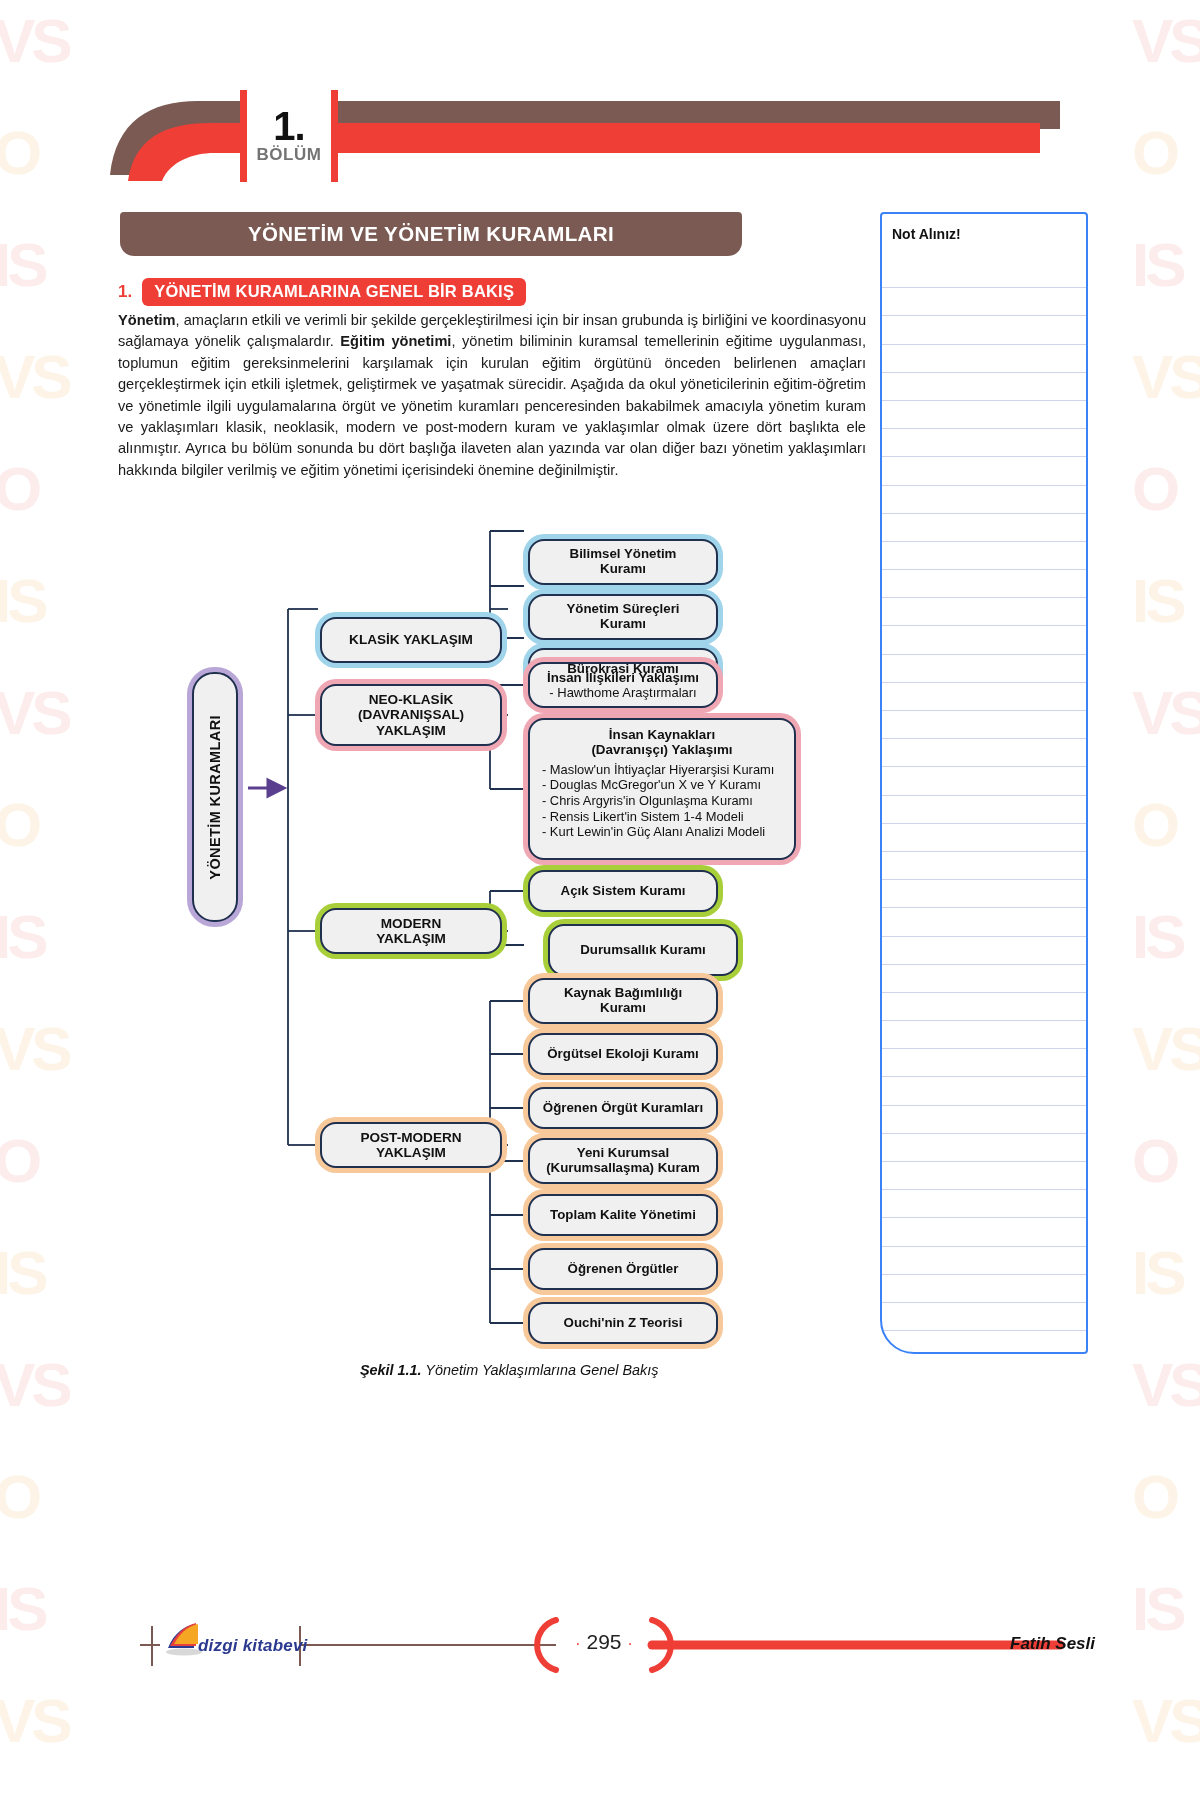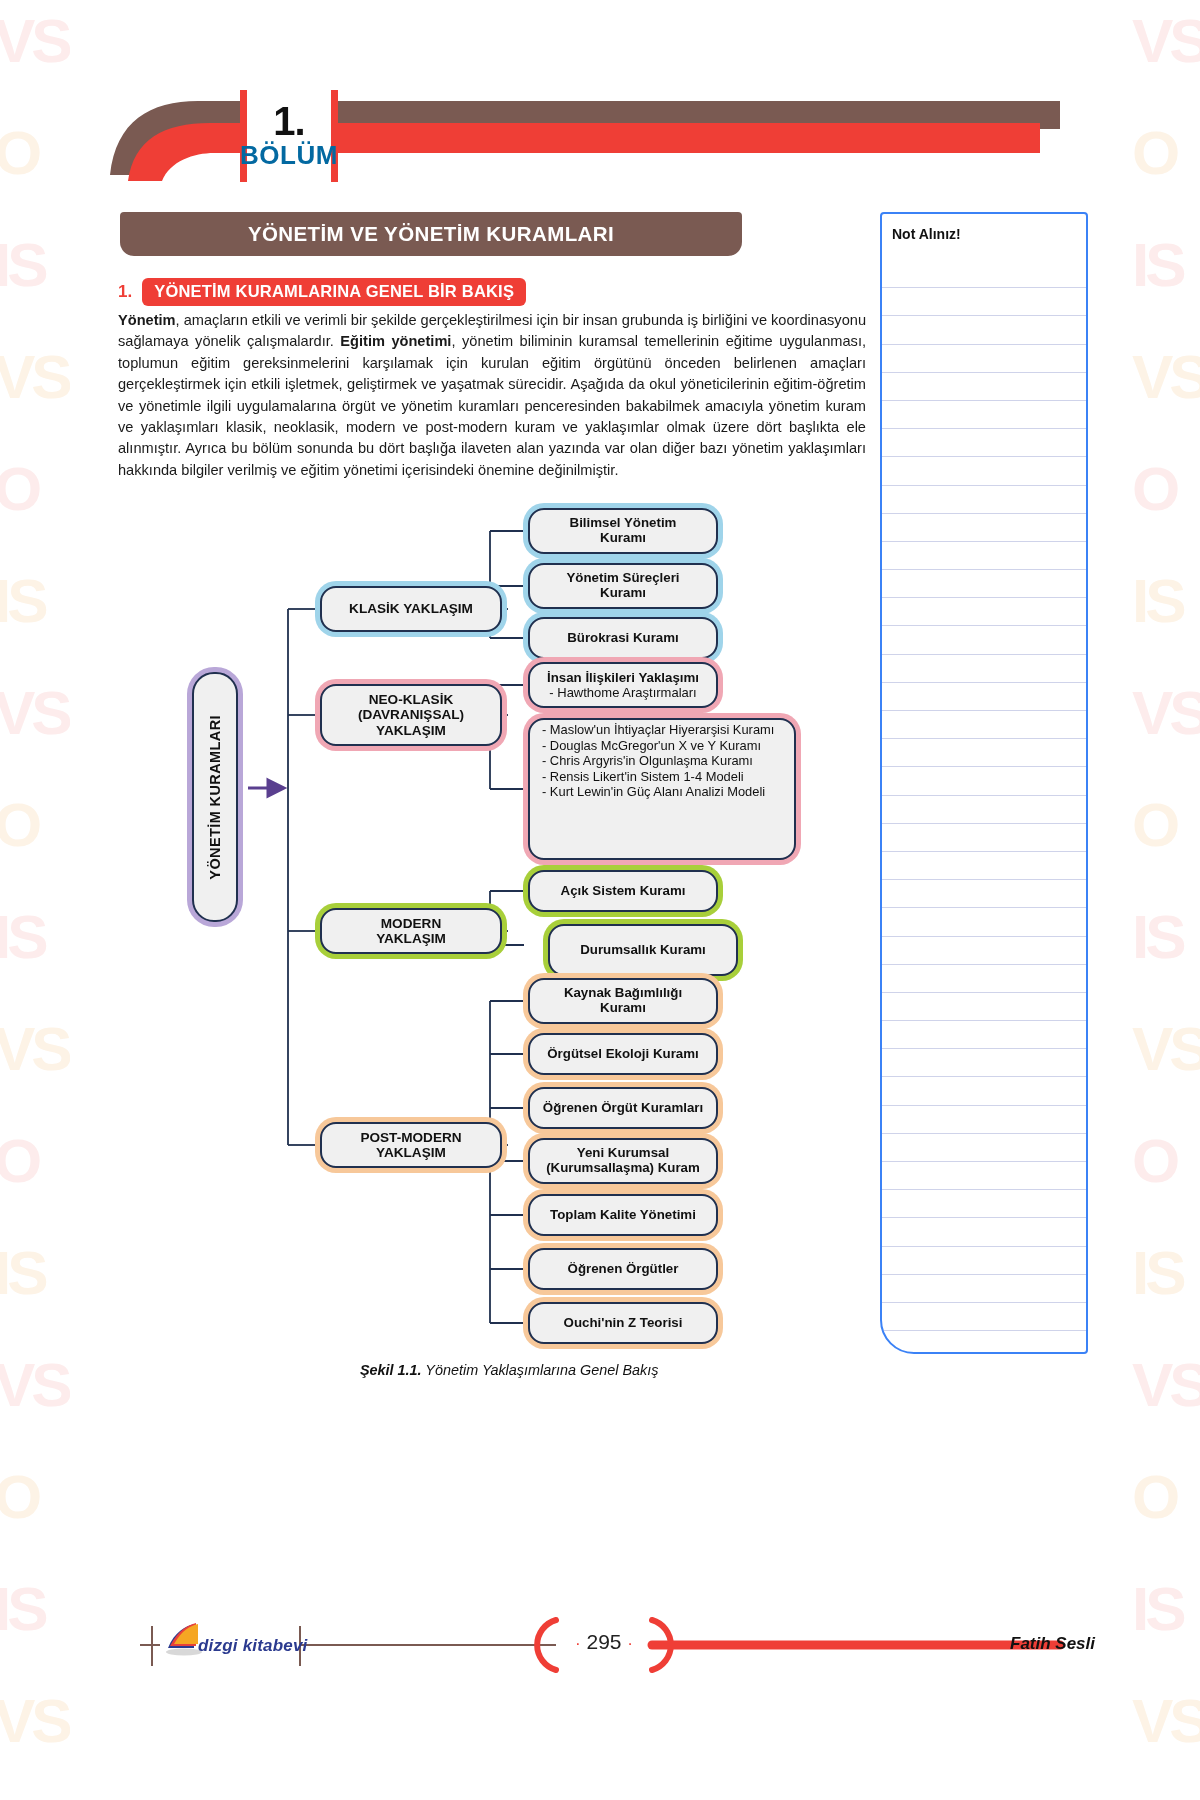--- a/index.html
+++ b/index.html
@@ -26,21 +26,21 @@
   .chapnum {
     position: absolute; left: 130px; top: -5px;
     width: 98px; height: 92px;
     background: #ffffff;
     border-left: 7px solid #ef3e36; border-right: 7px solid #ef3e36;
     display: flex; flex-direction: column; align-items: center; justify-content: center;
     z-index: 4;
   }
   .chapnum .n { font-size: 40px; font-weight: bold; color: #111; line-height: 0.95;
                 font-family: "Liberation Sans", sans-serif; letter-spacing: -1px; }
-  .chapnum .b { font-size: 26px; font-weight: bold; color: #0369a1; letter-spacing: .5px; }
+  .chapnum .b { font-size: 17px; font-weight: bold; color: #737373; letter-spacing: .5px; }
 
   
   .titlebar {
     position: absolute; left: 120px; top: 212px; width: 622px; height: 44px;
     background: #7a5a52; border-radius: 4px 4px 14px 14px;
     display: flex; align-items: center; justify-content: center;
   }
   .titlebar span { color: #fff; font-size: 20.5px; font-weight: bold; letter-spacing: .4px; }
 
   
@@ -75,21 +75,21 @@
   .diagram svg { position: absolute; left: 0; top: 0; }
 
   .node {
     position: absolute; display: flex; align-items: center; justify-content: center;
     text-align: center; color: #111; background: #f0f0f0;
     font-weight: bold; border-radius: 16px;
   }
   .node .inner { position: relative; z-index: 2; padding: 0 6px; line-height: 1.12; }
 
   
-  .th-blue   { border: 2.5px solid #20304f; box-shadow: 0 0 0 5px #9fd4ea; }
+  .th-blue   { border: 2.5px solid #20304f; box-shadow: 0 0 0 5px #9fd4ea; margin-top: 31px; }
   .th-pink   { border: 2.5px solid #20304f; box-shadow: 0 0 0 5px #f0a7b4; }
   .th-green  { border: 2.5px solid #20304f; box-shadow: 0 0 0 5px #a8cf3a; }
   .th-orange { border: 2.5px solid #20304f; box-shadow: 0 0 0 5px #f7c89a; }
   .th-purple { border: 2.5px solid #20304f; box-shadow: 0 0 0 5px #b9a7d8; }
 
   .root {
     position: absolute; left: 42px; top: 184px; width: 46px; height: 250px;
     background: #f0f0f0; border-radius: 22px;
     display: flex; align-items: center; justify-content: center;
   }
@@ -279,20 +279,21 @@
         <div class="inner">Bürokrasi Kuramı</div>
       </div>
       <div class="node th-pink" style="left: 170px; top: 196px; width: 182px; height: 62px; font-size: 13.6px;">
         <div class="inner">NEO-KLASİK<br>(DAVRANIŞSAL)<br>YAKLAŞIM</div>
       </div>
       <div class="node th-pink" style="left: 378px; top: 174px; width: 190px; height: 46px; font-size: 13.3px; flex-direction: column;">
         <div style="font-weight: bold;">İnsan İlişkileri Yaklaşımı</div>
         <div style="font-weight: normal; font-size: 13px;">- Hawthome Araştırmaları</div>
       </div>
       <div class="node th-pink hr-box" style="left: 378px; top: 230px; width: 268px; height: 142px; font-size: 13.4px;">
+        <div class="hr-title">İnsan Kaynakları<br>(Davranışçı)  Yaklaşımı</div>
         <div class="hr-list">- Maslow'un İhtiyaçlar Hiyerarşisi Kuramı<br>- Douglas McGregor'un X ve Y Kuramı<br>- Chris Argyris'in Olgunlaşma Kuramı<br>- Rensis Likert'in Sistem 1-4 Modeli<br>- Kurt Lewin'in Güç Alanı Analizi Modeli</div>
       </div>
       <div class="node th-green" style="left: 170px; top: 420px; width: 182px; height: 46px; font-size: 13.6px;">
         <div class="inner">MODERN<br>YAKLAŞIM</div>
       </div>
       <div class="node th-green" style="left: 378px; top: 382px; width: 190px; height: 42px; font-size: 13.3px;">
         <div class="inner">Açık Sistem Kuramı</div>
       </div>
       <div class="node th-green" style="left: 398px; top: 436px; width: 190px; height: 52px; font-size: 13.3px;">
         <div class="inner">Durumsallık Kuramı</div>

